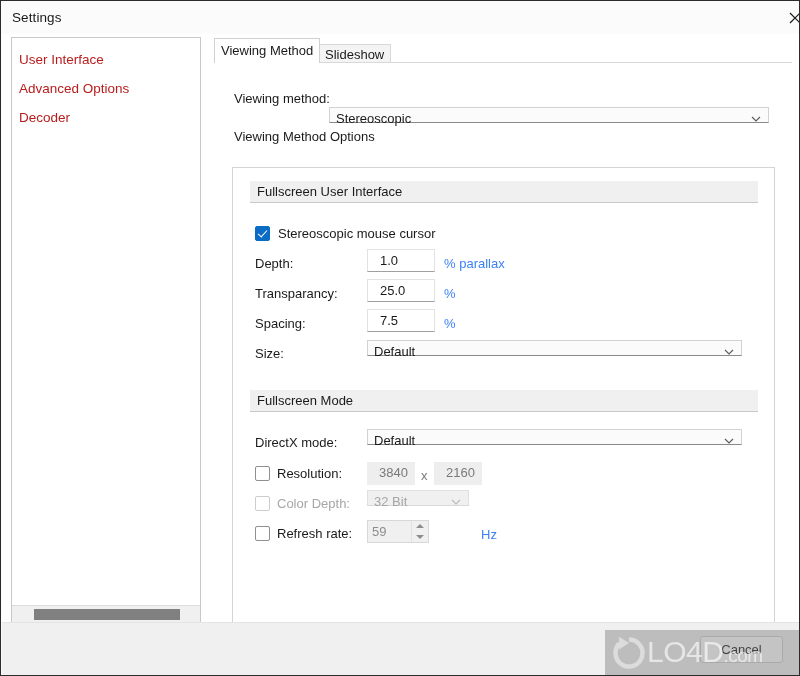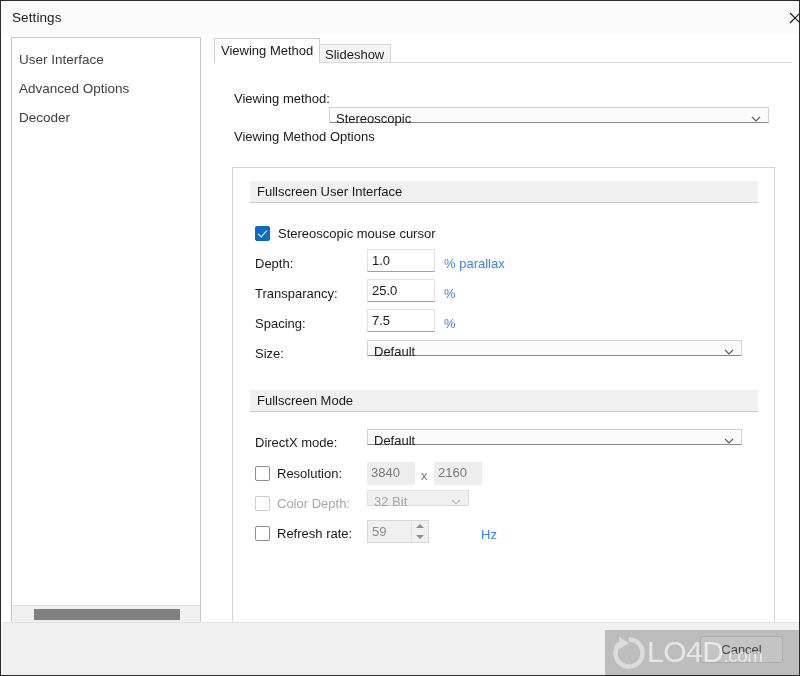--- a/index.html
+++ b/index.html
@@ -79,21 +79,21 @@
     border: 1px solid #c8c8c8;
     background: #ffffff;
     overflow: hidden;
   }
   .nav-item {
     position: relative;
     height: 29px;
     line-height: 29px;
     padding-left: 7px;
     font-size: 13.5px;
-    color: #404040;
+    color: #b91c1c;
     white-space: nowrap;
     cursor: default;
     box-sizing: border-box;
   }
   .nav-item.first { margin-top: 7px; }
   .nav-item.selected {
     background: #cce8f7;
     border-top: 1px solid #9fd5ef;
     border-bottom: 1px solid #9fd5ef;
   }
@@ -256,21 +256,21 @@
   
   .textinput {
     position: absolute;
     box-sizing: border-box;
     height: 23px;
     background: #ffffff;
     border: 1px solid #e2e2e2;
     border-bottom: 1px solid #a0a0a0;
     font-size: 13px;
     color: #1a1a1a;
-    padding-left: 4px;
+    padding-left: 12px;
     line-height: 21px;
     white-space: nowrap;
     overflow: hidden;
   }
   .textinput.grey {
     background: #eeeeee;
     border: none;
     color: #7a7a7a;
     line-height: 22px;
   }

